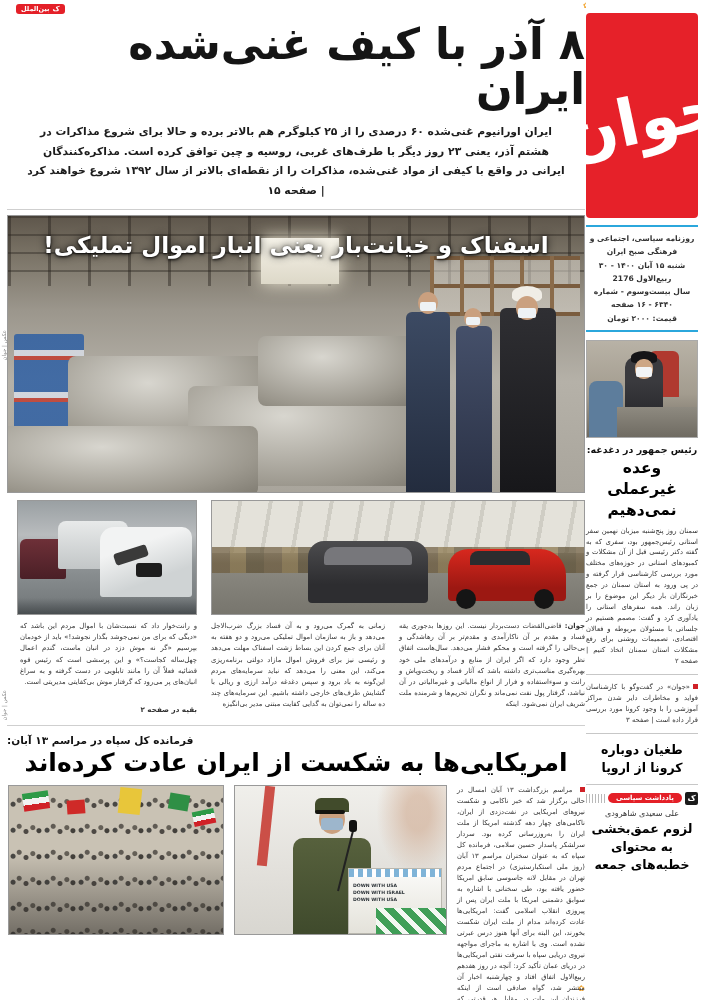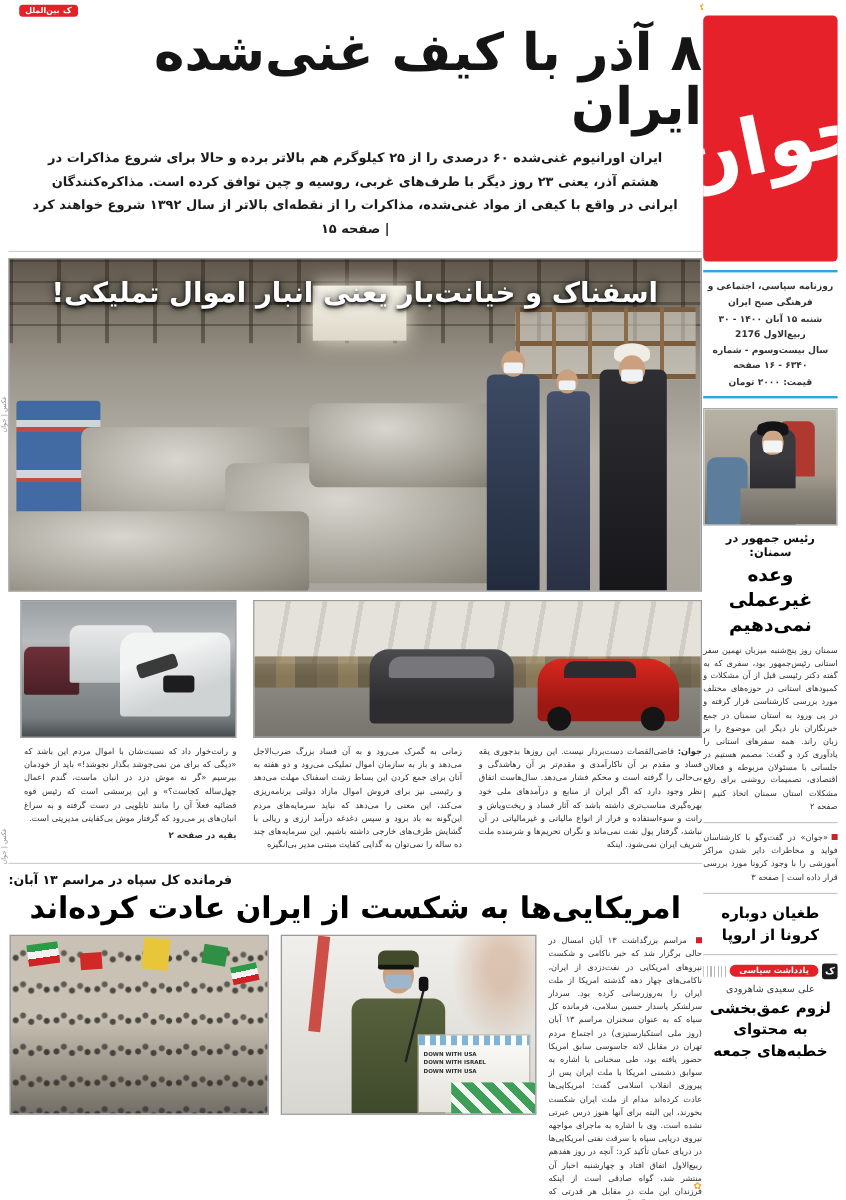--- a/index.html
+++ b/index.html
@@ -46,21 +46,21 @@
   .photo{position:relative;overflow:hidden;border:1px solid #999;background:#ccc;}
   .big-photo{height:276px;}
   .overlay-head{position:absolute;top:16px;right:0;left:0;text-align:center;color:#fff;font-size:23px;font-weight:bold;
     text-shadow:0 1px 3px #000,0 0 8px rgba(0,0,0,.8);z-index:5;}
   .car-row{display:flex;gap:14px;margin-top:7px;}
   .car-right{width:372px;height:113px;}
   .car-left{width:178px;height:113px;}
   .story-cols{display:flex;gap:14px;margin-top:6px;}
   .story-col{font-size:6.9px;line-height:1.62;text-align:justify;color:#333;}
   .c1{width:186px;}.c2{width:174px;}.c3{width:177px;}
-  .more{font-weight:bold;font-size:7.2px;margin-top:2px;}
+  .more{font-weight:bold;font-size:7.2px;margin-top:16px;}
   .lead-name{font-weight:bold;}
   .kicker{margin-top:8px;text-align:left;font-size:10.5px;font-weight:bold;color:#111;}
   .head2{margin-top:2px;text-align:center;font-size:25px;font-weight:bold;color:#000;letter-spacing:-.5px;}
   .band{display:flex;gap:10px;margin-top:8px;}
   .sepah-col{width:128px;font-size:6.8px;line-height:1.62;text-align:justify;color:#333;}
   .cmdr-photo{width:211px;height:148px;}
   .crowd-photo{width:214px;height:148px;}
   
   .abs{position:absolute;}
   
@@ -161,21 +161,21 @@
       <div class="abs rp-bg"></div>
       <div class="abs rp-red"></div>
       <div class="abs rp-blue"></div>
       <div class="abs rp-raisi"></div>
       <div class="abs rp-turban"></div>
       <div class="abs rp-face"></div>
       <div class="abs rp-mask"></div>
       <div class="abs rp-box"></div>
     </div>
 
-    <div class="sb-kicker">رئیس جمهور در سمنان:</div>
+    <div class="sb-kicker">رئیس جمهور در دغدغه:</div>
     <div class="sb-head prewrap">وعده غیرعملی
 نمی‌دهیم</div>
     <div class="sb-body">سمنان روز پنج‌شنبه میزبان نهمین سفر استانی رئیس‌جمهور بود، سفری که به گفته دکتر رئیسی قبل از آن مشکلات و کمبودهای استانی در حوزه‌های مختلف مورد بررسی کارشناسی قرار گرفته و در پی ورود به استان سمنان در جمع خبرنگاران بار دیگر این موضوع را بر زبان راند. همه سفرهای استانی را یادآوری کرد و گفت: مصمم هستیم در جلساتی با مسئولان مربوطه و فعالان اقتصادی، تصمیمات روشنی برای رفع مشکلات استان سمنان اتخاذ کنیم | صفحه ۲</div>
 
     <hr class="sb-div">
 
     <div class="sb-body"><span class="bullet"></span><span>«جوان» در گفت‌وگو با کارشناسان فواید و مخاطرات دایر شدن مراکز آموزشی را با وجود کرونا مورد بررسی قرار داده است | صفحه ۳</span></div>
 
     <hr class="sb-div">
 

